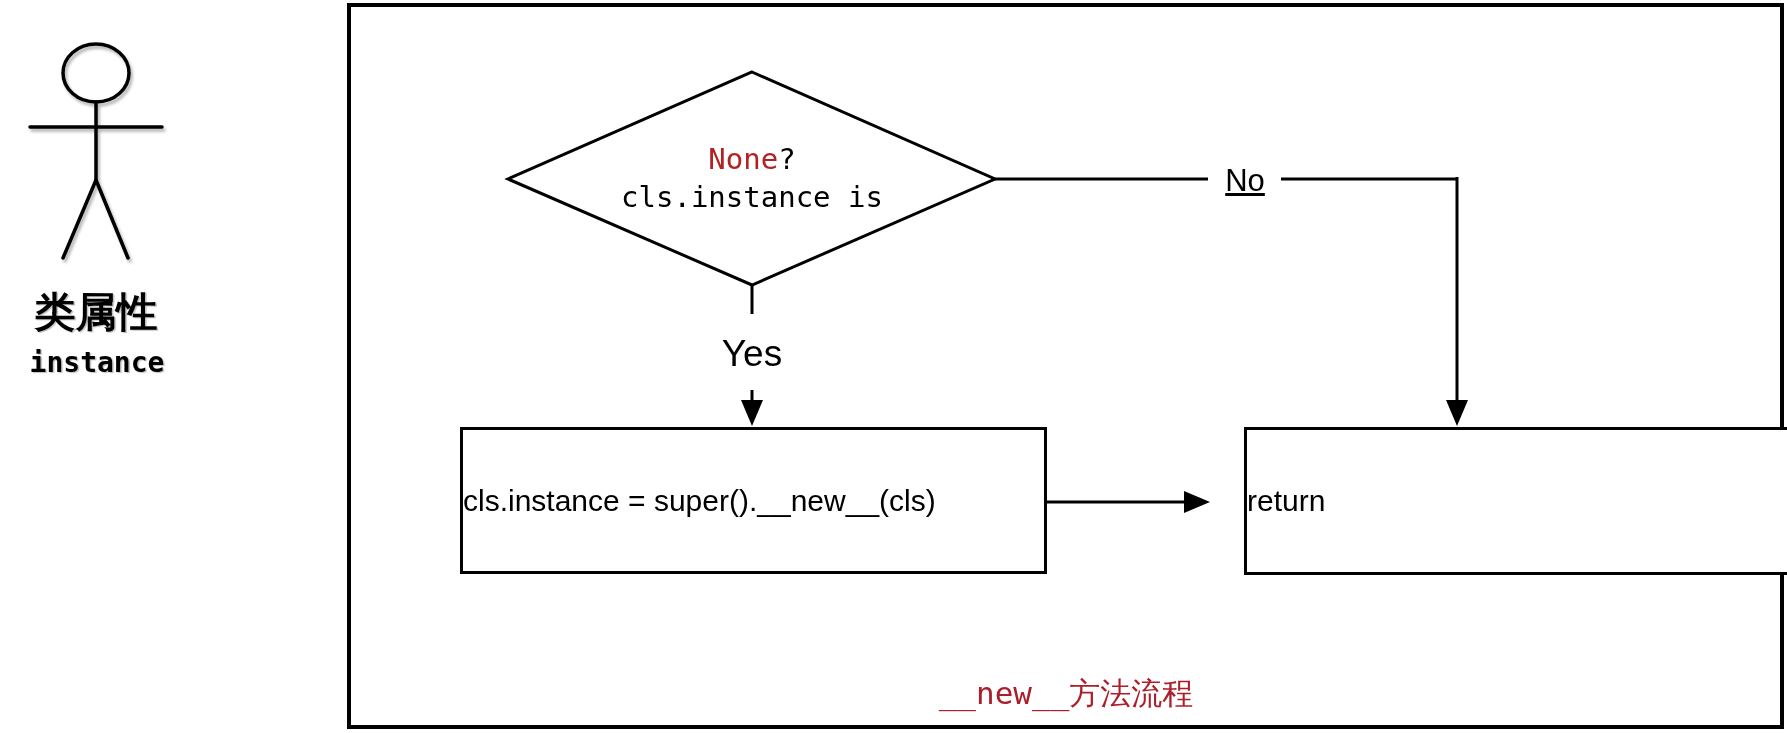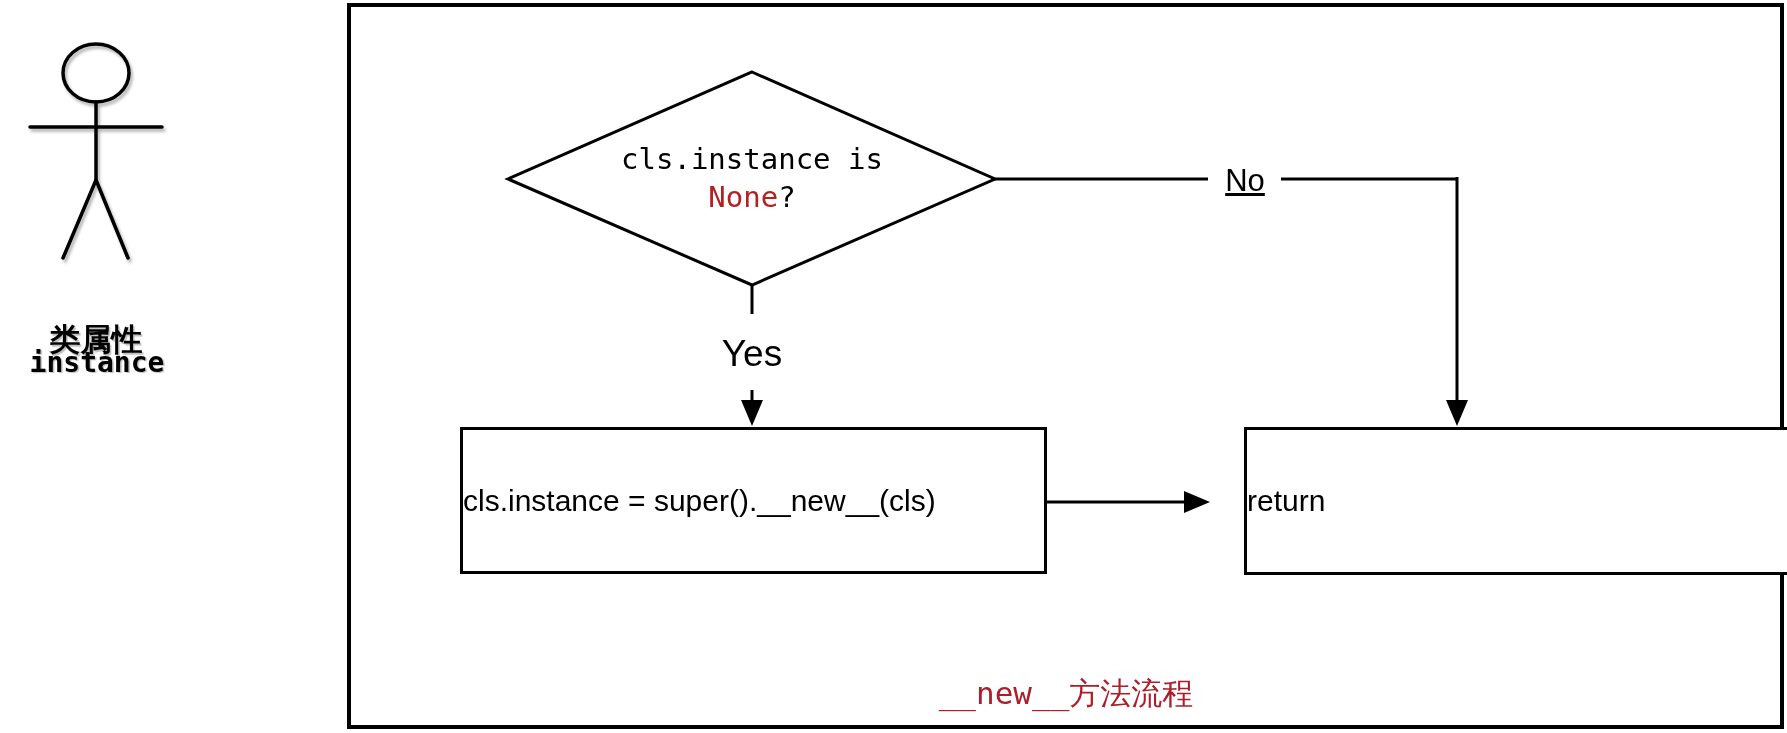--- a/index.html
+++ b/index.html
@@ -22,22 +22,22 @@
   }
   .abs { position: absolute; }
   .center { transform: translate(-50%, -50%); text-align: center; }
 
   
   #figure-svg { position: absolute; left: 0; top: 0; }
   .sketch { filter: drop-shadow(2.5px 3px 1.5px rgba(0,0,0,0.30)); }
 
   
   .actor-label-cn {
-    left: 96px; top: 340px;
-    font-size: 31px; font-weight: bold;
+    left: 96px; top: 312px;
+    font-size: 41px; font-weight: bold;
     text-shadow: 1.5px 1.5px 1px rgba(0,0,0,0.25);
     white-space: nowrap;
   }
   .actor-label-code {
     left: 97px; top: 362px;
     font-family: "DejaVu Sans Mono", monospace;
     font-size: 28px; font-weight: bold;
     text-shadow: 1.5px 1.5px 1px rgba(0,0,0,0.25);
     white-space: nowrap;
   }
@@ -128,22 +128,22 @@
       </g>
     </g>
     <g fill="#000" stroke="none">
       <polygon points="1457,426 1446,400 1468,400"></polygon>
       <polygon points="752,426 741,400 763,400"></polygon>
       <polygon points="1210,502 1184,491 1184,513"></polygon>
     </g>
   </svg>
 
   <div class="abs center decision-text">
+    <div><span class="red-none">None</span><span>?</span></div>
     <div>cls.instance is</div>
-    <div><span class="red-none">None</span><span>?</span></div>
   </div>
 
   <div class="abs center label-no">No</div>
   <div class="abs center label-yes">Yes</div>
 
   <div class="abs proc-box assign-box">
     <span>cls.instance = super().__new__(cls)</span>
   </div>
 
   <div class="abs proc-box return-box">

